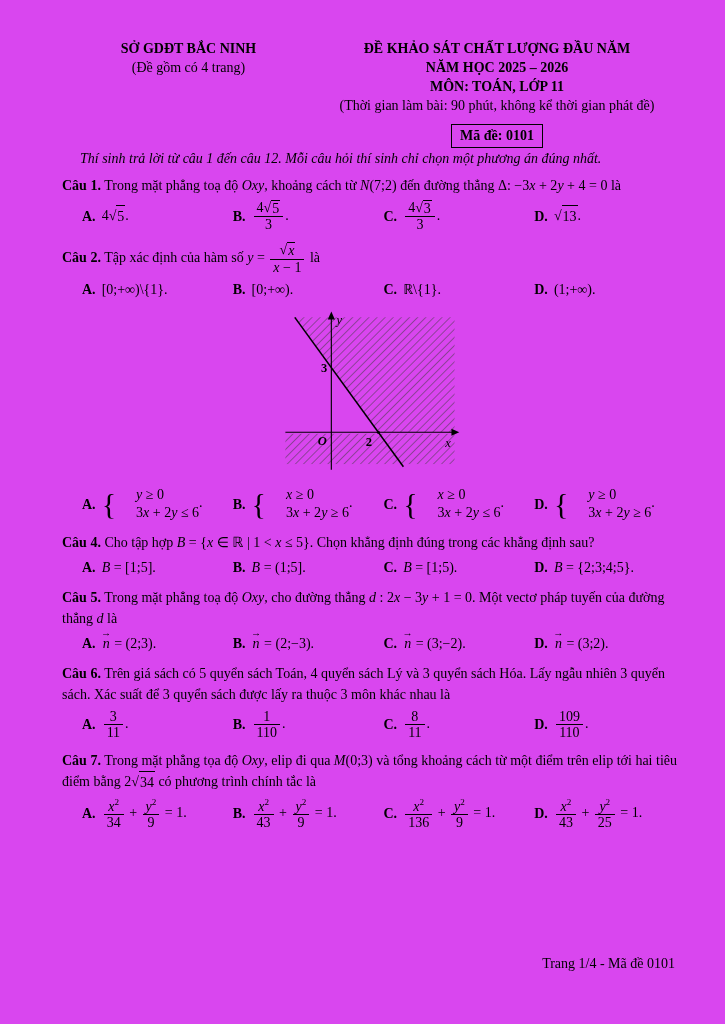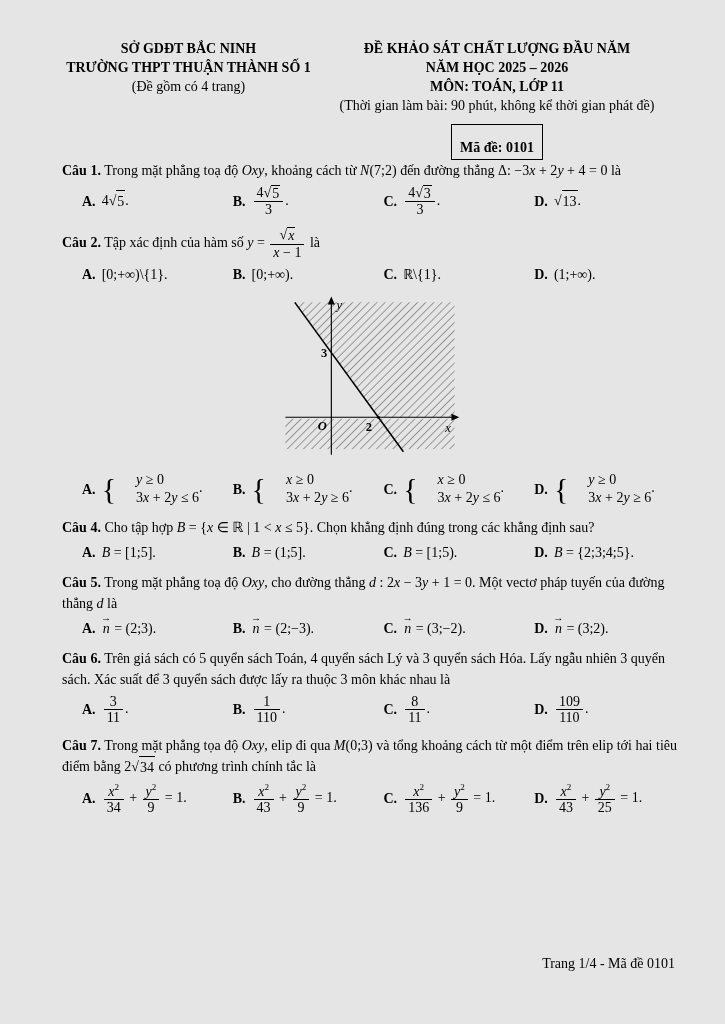--- a/index.html
+++ b/index.html
@@ -1,31 +1,31 @@
 <!DOCTYPE html>
 <html lang="vi"><head>
 <meta charset="utf-8">
 <style>
   html,body { margin:0; padding:0; background:#fff; }
   .page {
     position:relative; width:725px; height:1024px; box-sizing:border-box;
-    background:#e5e5e5; color:#000; overflow:hidden;
+    background:#d946ef; color:#000; overflow:hidden;
     padding:40px 46px 0 62px;
     font-family:"Liberation Serif", serif; font-size:14px; line-height:1.5;
   }
   
   .hdr { display:flex; }
   .hdr-left  { width:41%; text-align:center; line-height:1.35; }
   .hdr-right { width:59%; text-align:center; line-height:1.35; }
   .hl-b { font-weight:bold; }
   .hl-i { }
   .made-row { display:flex; margin-top:8px; }
   .made-spacer { width:41%; }
   .made-wrap { width:59%; text-align:center; }
-  .made-box { display:inline-block; border:1.6px solid #000; padding:12px 8px 1px; font-weight:bold; }
+  .made-box { display:inline-block; border:1.6px solid #000; padding:0 8px 1px; font-weight:bold; }
   
   .sec-title { font-weight:bold; margin:16px 0 1px; }
   .instr { font-style:italic; margin:0 0 6px; padding-left:18px; }
   
   .q { margin-bottom:9px; }
   .q-stem { margin:0; }
   .q-label { font-weight:bold; }
   .opts {
     display:grid; grid-template-columns:repeat(4,1fr);
     margin-left:20px; margin-top:4px; align-items:center; column-gap:6px;
@@ -55,38 +55,38 @@
   .footer { position:absolute; right:50px; bottom:50px; }
 </style>
 </head>
 <body>
 
 <div class="page">
 
   <div class="hdr">
     <div class="hdr-left">
       <div class="hl-b">SỞ GDĐT BẮC NINH</div>
-      <div class="hl-b">TRƯỜNG THPT THUẬN THÀNH SỐ 1</div>
       <div class="hl-i">(Đề gồm có 4 trang)</div>
     </div>
     <div class="hdr-right">
       <div class="hl-b">ĐỀ  KHẢO SÁT CHẤT LƯỢNG ĐẦU NĂM</div>
       <div class="hl-b">NĂM HỌC 2025 – 2026</div>
       <div class="hl-b">MÔN: TOÁN, LỚP 11</div>
       <div class="hl-i">(Thời gian làm bài: 90 phút, không kể thời gian phát đề)</div>
     </div>
   </div>
 
   <div class="made-row">
     <div class="made-spacer"></div>
     <div class="made-wrap">
       <span class="made-box">Mã đề: 0101</span>
     </div>
   </div>
 
+  <p class="instr">Thí sinh trả lời từ câu 1 đến câu 12. Mỗi câu hỏi thí sinh chỉ chọn một phương án đúng nhất.</p>
 
   <div id="questions">
   <div class="q">
     <p class="q-stem"><b class="q-label">Câu 1.</b> <span class="q-text">Trong mặt phẳng toạ độ <i>Oxy</i>, khoảng cách từ <i>N</i>(7;2) đến đường thẳng Δ: −3<i>x</i> + 2<i>y</i> + 4 = 0 là</span></p>
 
     <div class="opts">
           <div class="opt">
             <b class="ol">A.</b>
             <span class="oc">4<span class="rt">
                 <span>5</span>

